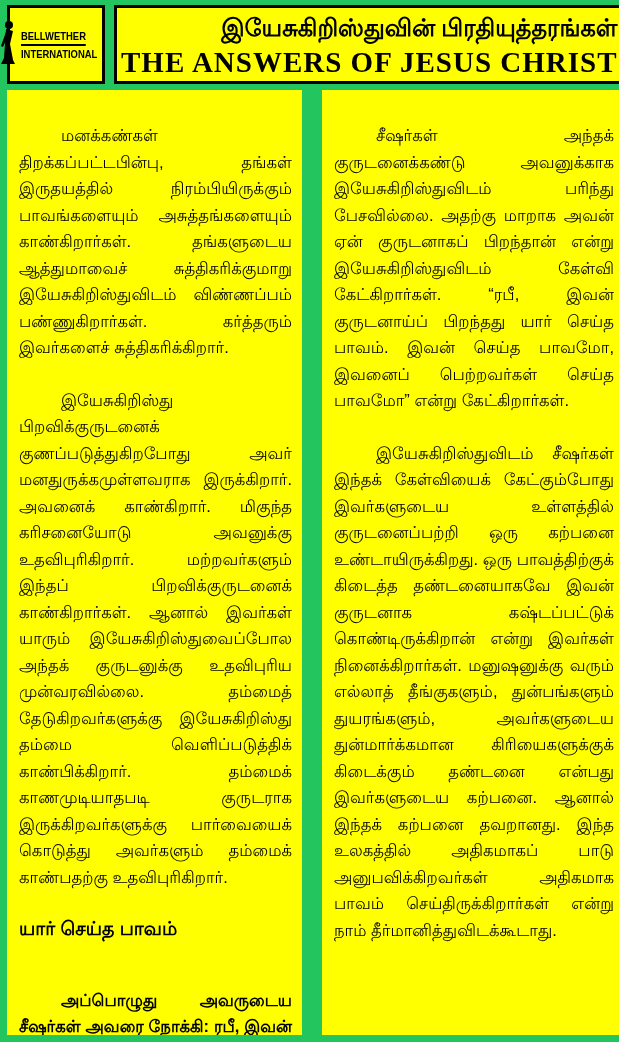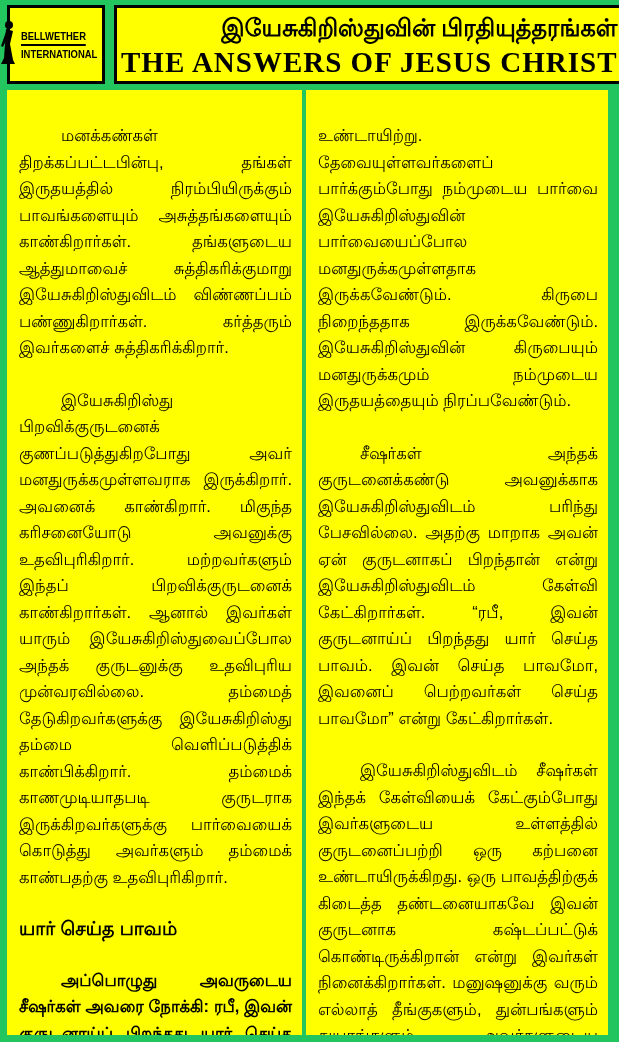--- a/index.html
+++ b/index.html
@@ -36,38 +36,38 @@
   }
   .title-tamil {
     color:#000; font-weight:bold; font-size:24px; line-height:26px;
     font-family:"Liberation Serif", serif; white-space:nowrap;
   }
   .title-english {
     color:#000; font-weight:bold; font-size:29px; line-height:26px;
     font-family:"Liberation Serif", serif; letter-spacing:1px; white-space:nowrap;
   }
   
-  .body-row { display:flex; gap:4px; height:945px; }
+  .body-row { display:flex; gap:20px; height:945px; }
   .col {
     background:#ffff00;
     color:#000;
     padding:32px 10px 0 12px;
     font-size:16.5px;
     line-height:26.5px;
     text-align:justify;
     overflow:hidden;
   }
   .col-left  { flex:0 0 295px; }
   .col-right { flex:0 0 302px; }
   .col p { margin:0 0 26px 0; text-indent:42px; }
   .col p.no-indent { text-indent:0; }
   .col p.bold { font-weight:bold; }
   .section-heading {
     font-weight:bold; font-size:19px;
-    margin:6px 0 24px 0; text-align:left;
+    margin:6px 0 44px 0; text-align:left;
   }
 </style>
 </head>
 <body>
 
 <div class="page">
 
   <div class="header-row">
 
     <div class="logo-box logo-left">
@@ -109,20 +109,19 @@
 
     <div class="col col-left">
       <p>மனக்கண்கள் திறக்கப்பட்டபின்பு, தங்கள் இருதயத்தில் நிரம்பியிருக்கும் பாவங்களையும் அசுத்தங்களையும் காண்கிறார்கள். தங்களுடைய ஆத்துமாவைச் சுத்திகரிக்குமாறு இயேசுகிறிஸ்துவிடம் விண்ணப்பம் பண்ணுகிறார்கள். கர்த்தரும் இவர்களைச் சுத்திகரிக்கிறார்.</p>
       <p>இயேசுகிறிஸ்து பிறவிக்குருடனைக் குணப்படுத்துகிறபோது அவர் மனதுருக்கமுள்ளவராக இருக்கிறார். அவனைக் காண்கிறார். மிகுந்த கரிசனையோடு அவனுக்கு உதவிபுரிகிறார். மற்றவர்களும் இந்தப் பிறவிக்குருடனைக் காண்கிறார்கள். ஆனால் இவர்கள் யாரும் இயேசுகிறிஸ்துவைப்போல அந்தக் குருடனுக்கு உதவிபுரிய முன்வரவில்லை. தம்மைத் தேடுகிறவர்களுக்கு இயேசுகிறிஸ்து தம்மை வெளிப்படுத்திக் காண்பிக்கிறார். தம்மைக் காணமுடியாதபடி குருடராக இருக்கிறவர்களுக்கு பார்வையைக் கொடுத்து அவர்களும் தம்மைக் காண்பதற்கு உதவிபுரிகிறார்.</p>
       <div class="section-heading">யார் செய்த பாவம்</div>
       <p class="bold">அப்பொழுது அவருடைய சீஷர்கள் அவரை நோக்கி: ரபீ, இவன் குருடனாய்ப் பிறந்தது யார் செய்த பாவம், இவன் செய்த பாவமோ, இவனைப் பெற்றவர்கள் செய்த பாவமோ என்று கேட்டார்கள் (யோவா 9:2).</p>
 
     </div>
 
     <div class="col col-right">
-      <p class="no-indent">உண்டாயிற்று. தேவையுள்ளவர்களைப் பார்க்கும்போது நம்முடைய பார்வை இயேசுகிறிஸ்துவின் பார்வையைப்போல மனதுருக்கமுள்ளதாக இருக்கவேண்டும். கிருபை நிறைந்ததாக இருக்கவேண்டும். இயேசுகிறிஸ்துவின் கிருபையும் மனதுருக்கமும் நம்முடைய இருதயத்தையும் நிரப்பவேண்டும்.</p>
       <p>சீஷர்கள் அந்தக் குருடனைக்கண்டு அவனுக்காக இயேசுகிறிஸ்துவிடம் பரிந்து பேசவில்லை. அதற்கு மாறாக அவன் ஏன் குருடனாகப் பிறந்தான் என்று இயேசுகிறிஸ்துவிடம் கேள்வி கேட்கிறார்கள். “ரபீ, இவன் குருடனாய்ப் பிறந்தது யார் செய்த பாவம். இவன் செய்த பாவமோ, இவனைப் பெற்றவர்கள் செய்த பாவமோ” என்று கேட்கிறார்கள்.</p>
       <p>இயேசுகிறிஸ்துவிடம் சீஷர்கள் இந்தக் கேள்வியைக் கேட்கும்போது இவர்களுடைய உள்ளத்தில் குருடனைப்பற்றி ஒரு கற்பனை உண்டாயிருக்கிறது. ஒரு பாவத்திற்குக் கிடைத்த தண்டனையாகவே இவன் குருடனாக கஷ்டப்பட்டுக் கொண்டிருக்கிறான் என்று இவர்கள் நினைக்கிறார்கள். மனுஷனுக்கு வரும் எல்லாத் தீங்குகளும், துன்பங்களும் துயரங்களும், அவர்களுடைய துன்மார்க்கமான கிரியைகளுக்குக் கிடைக்கும் தண்டனை என்பது இவர்களுடைய கற்பனை. ஆனால் இந்தக் கற்பனை தவறானது. இந்த உலகத்தில் அதிகமாகப் பாடு அனுபவிக்கிறவர்கள் அதிகமாக பாவம் செய்திருக்கிறார்கள் என்று நாம் தீர்மானித்துவிடக்கூடாது.</p>
     </div>
 
   </div>
 
 </div>
 
 </body></html>

